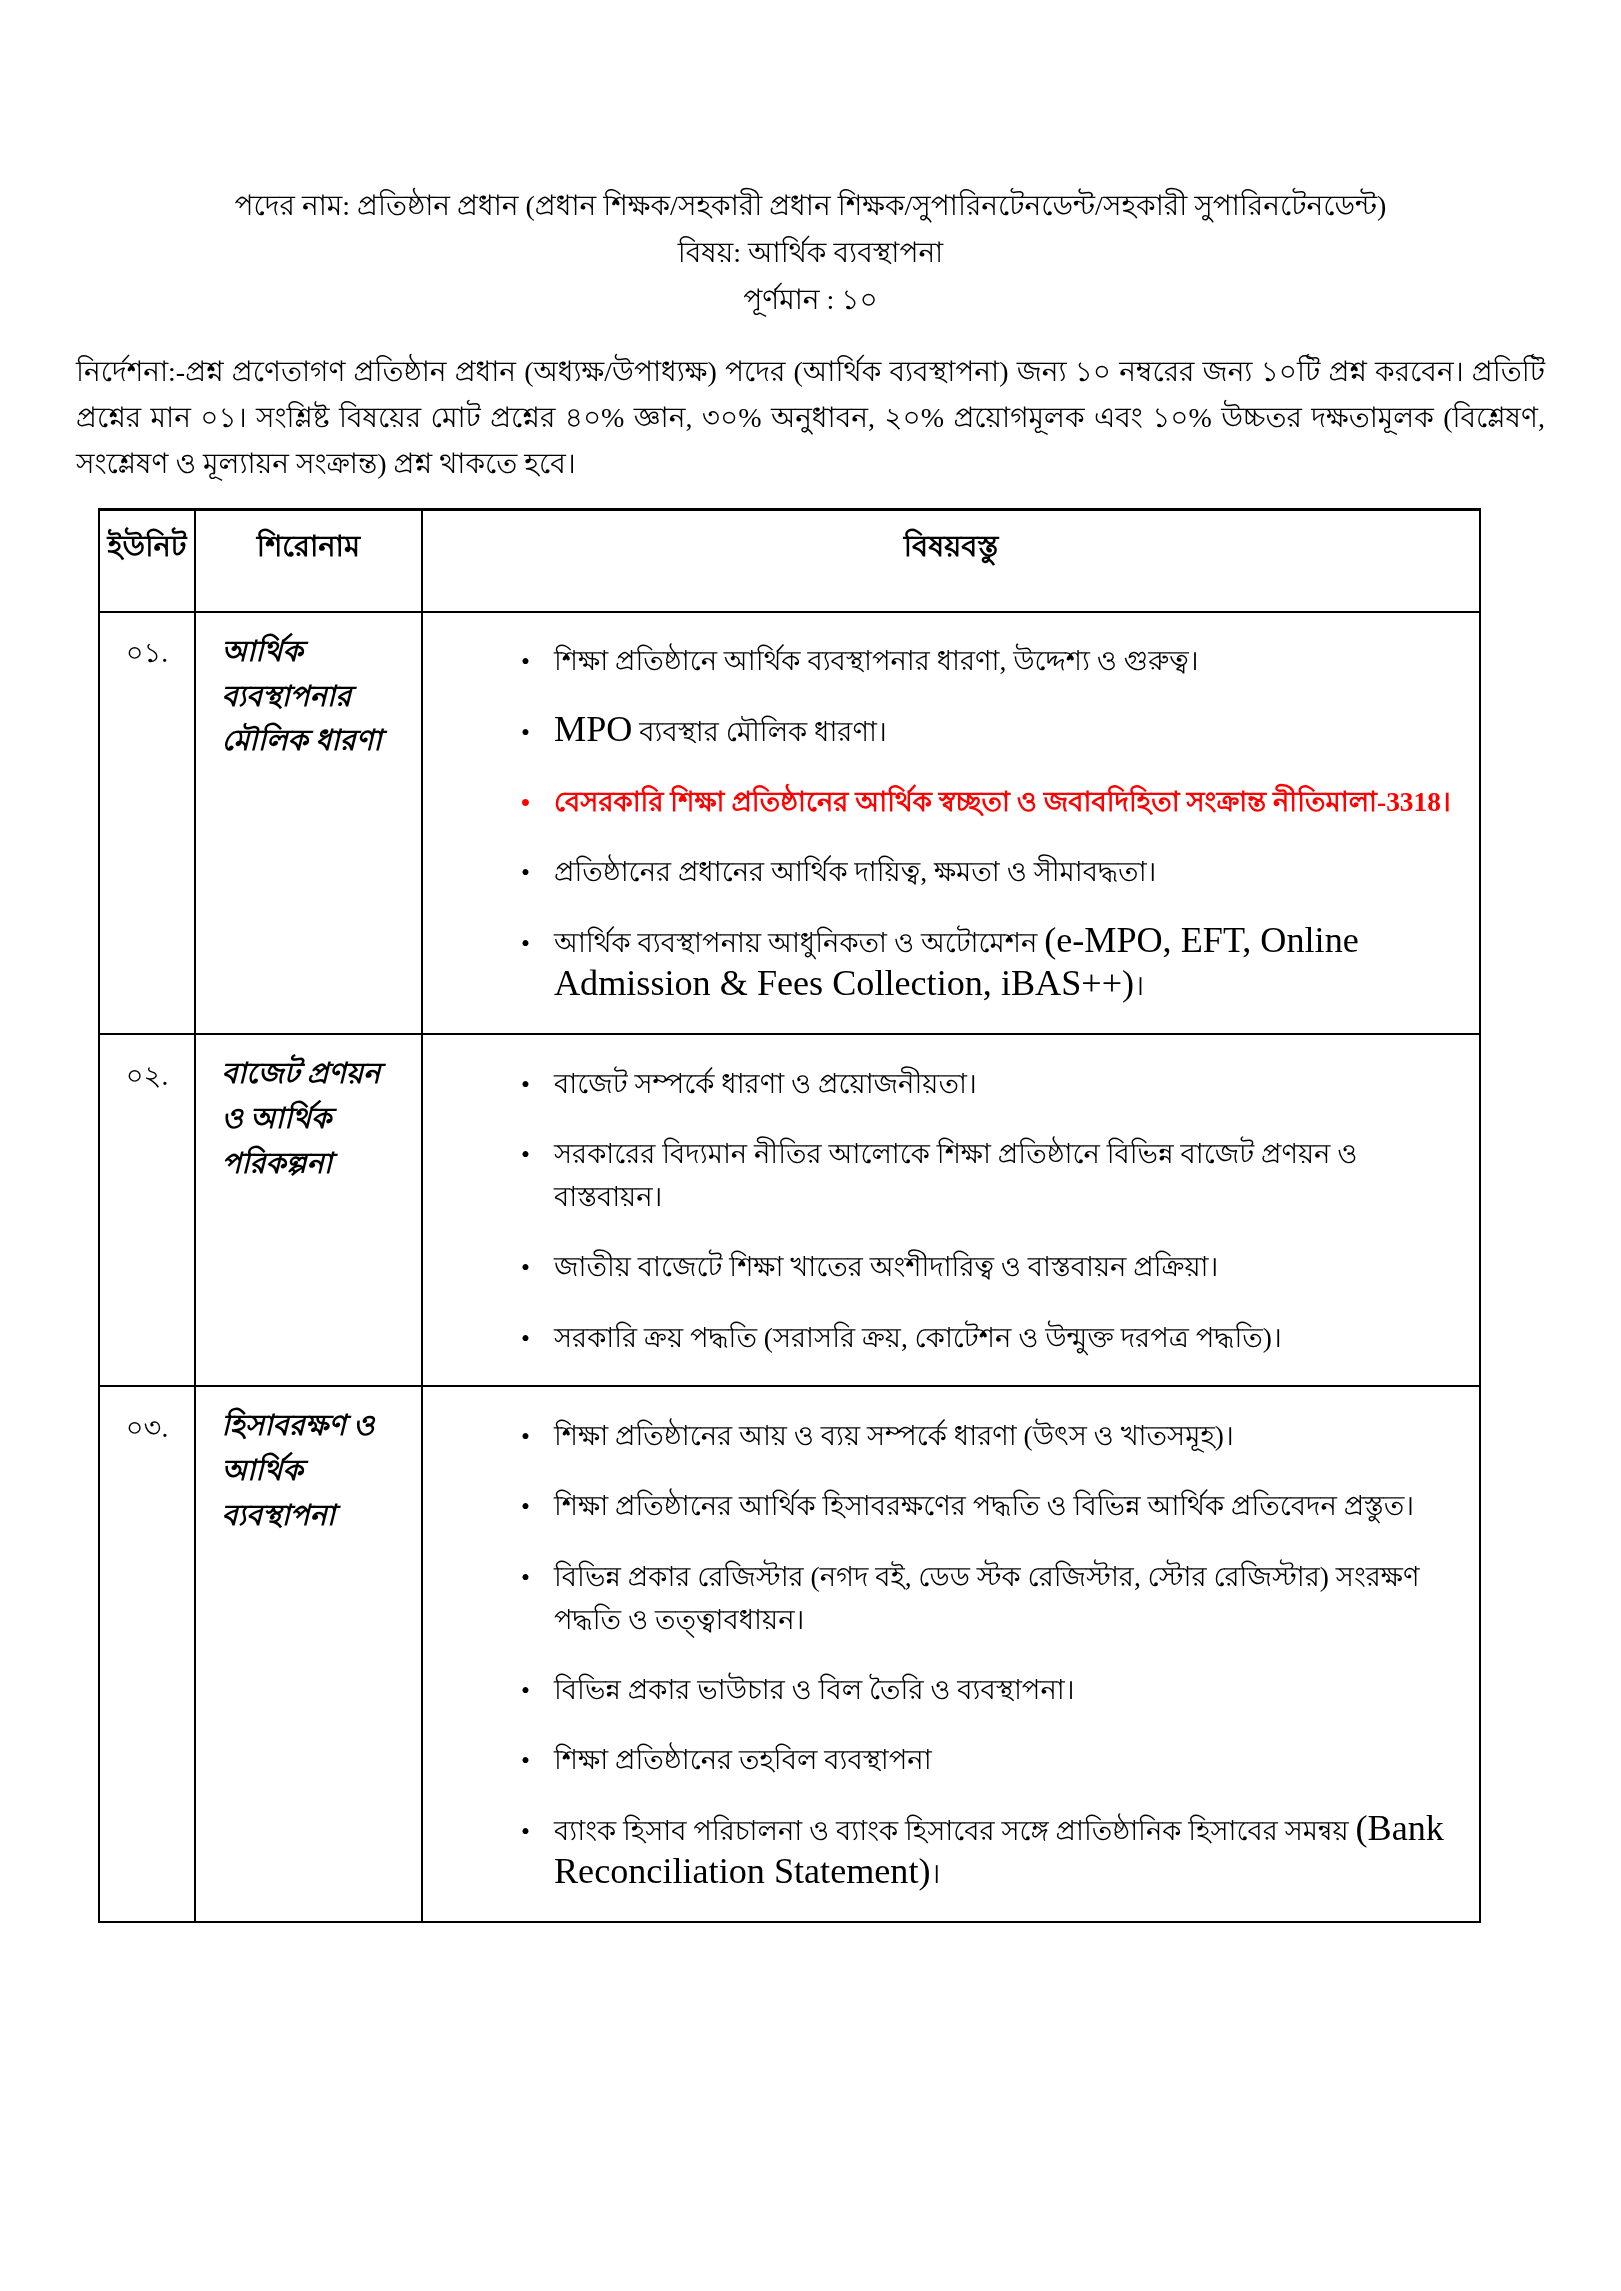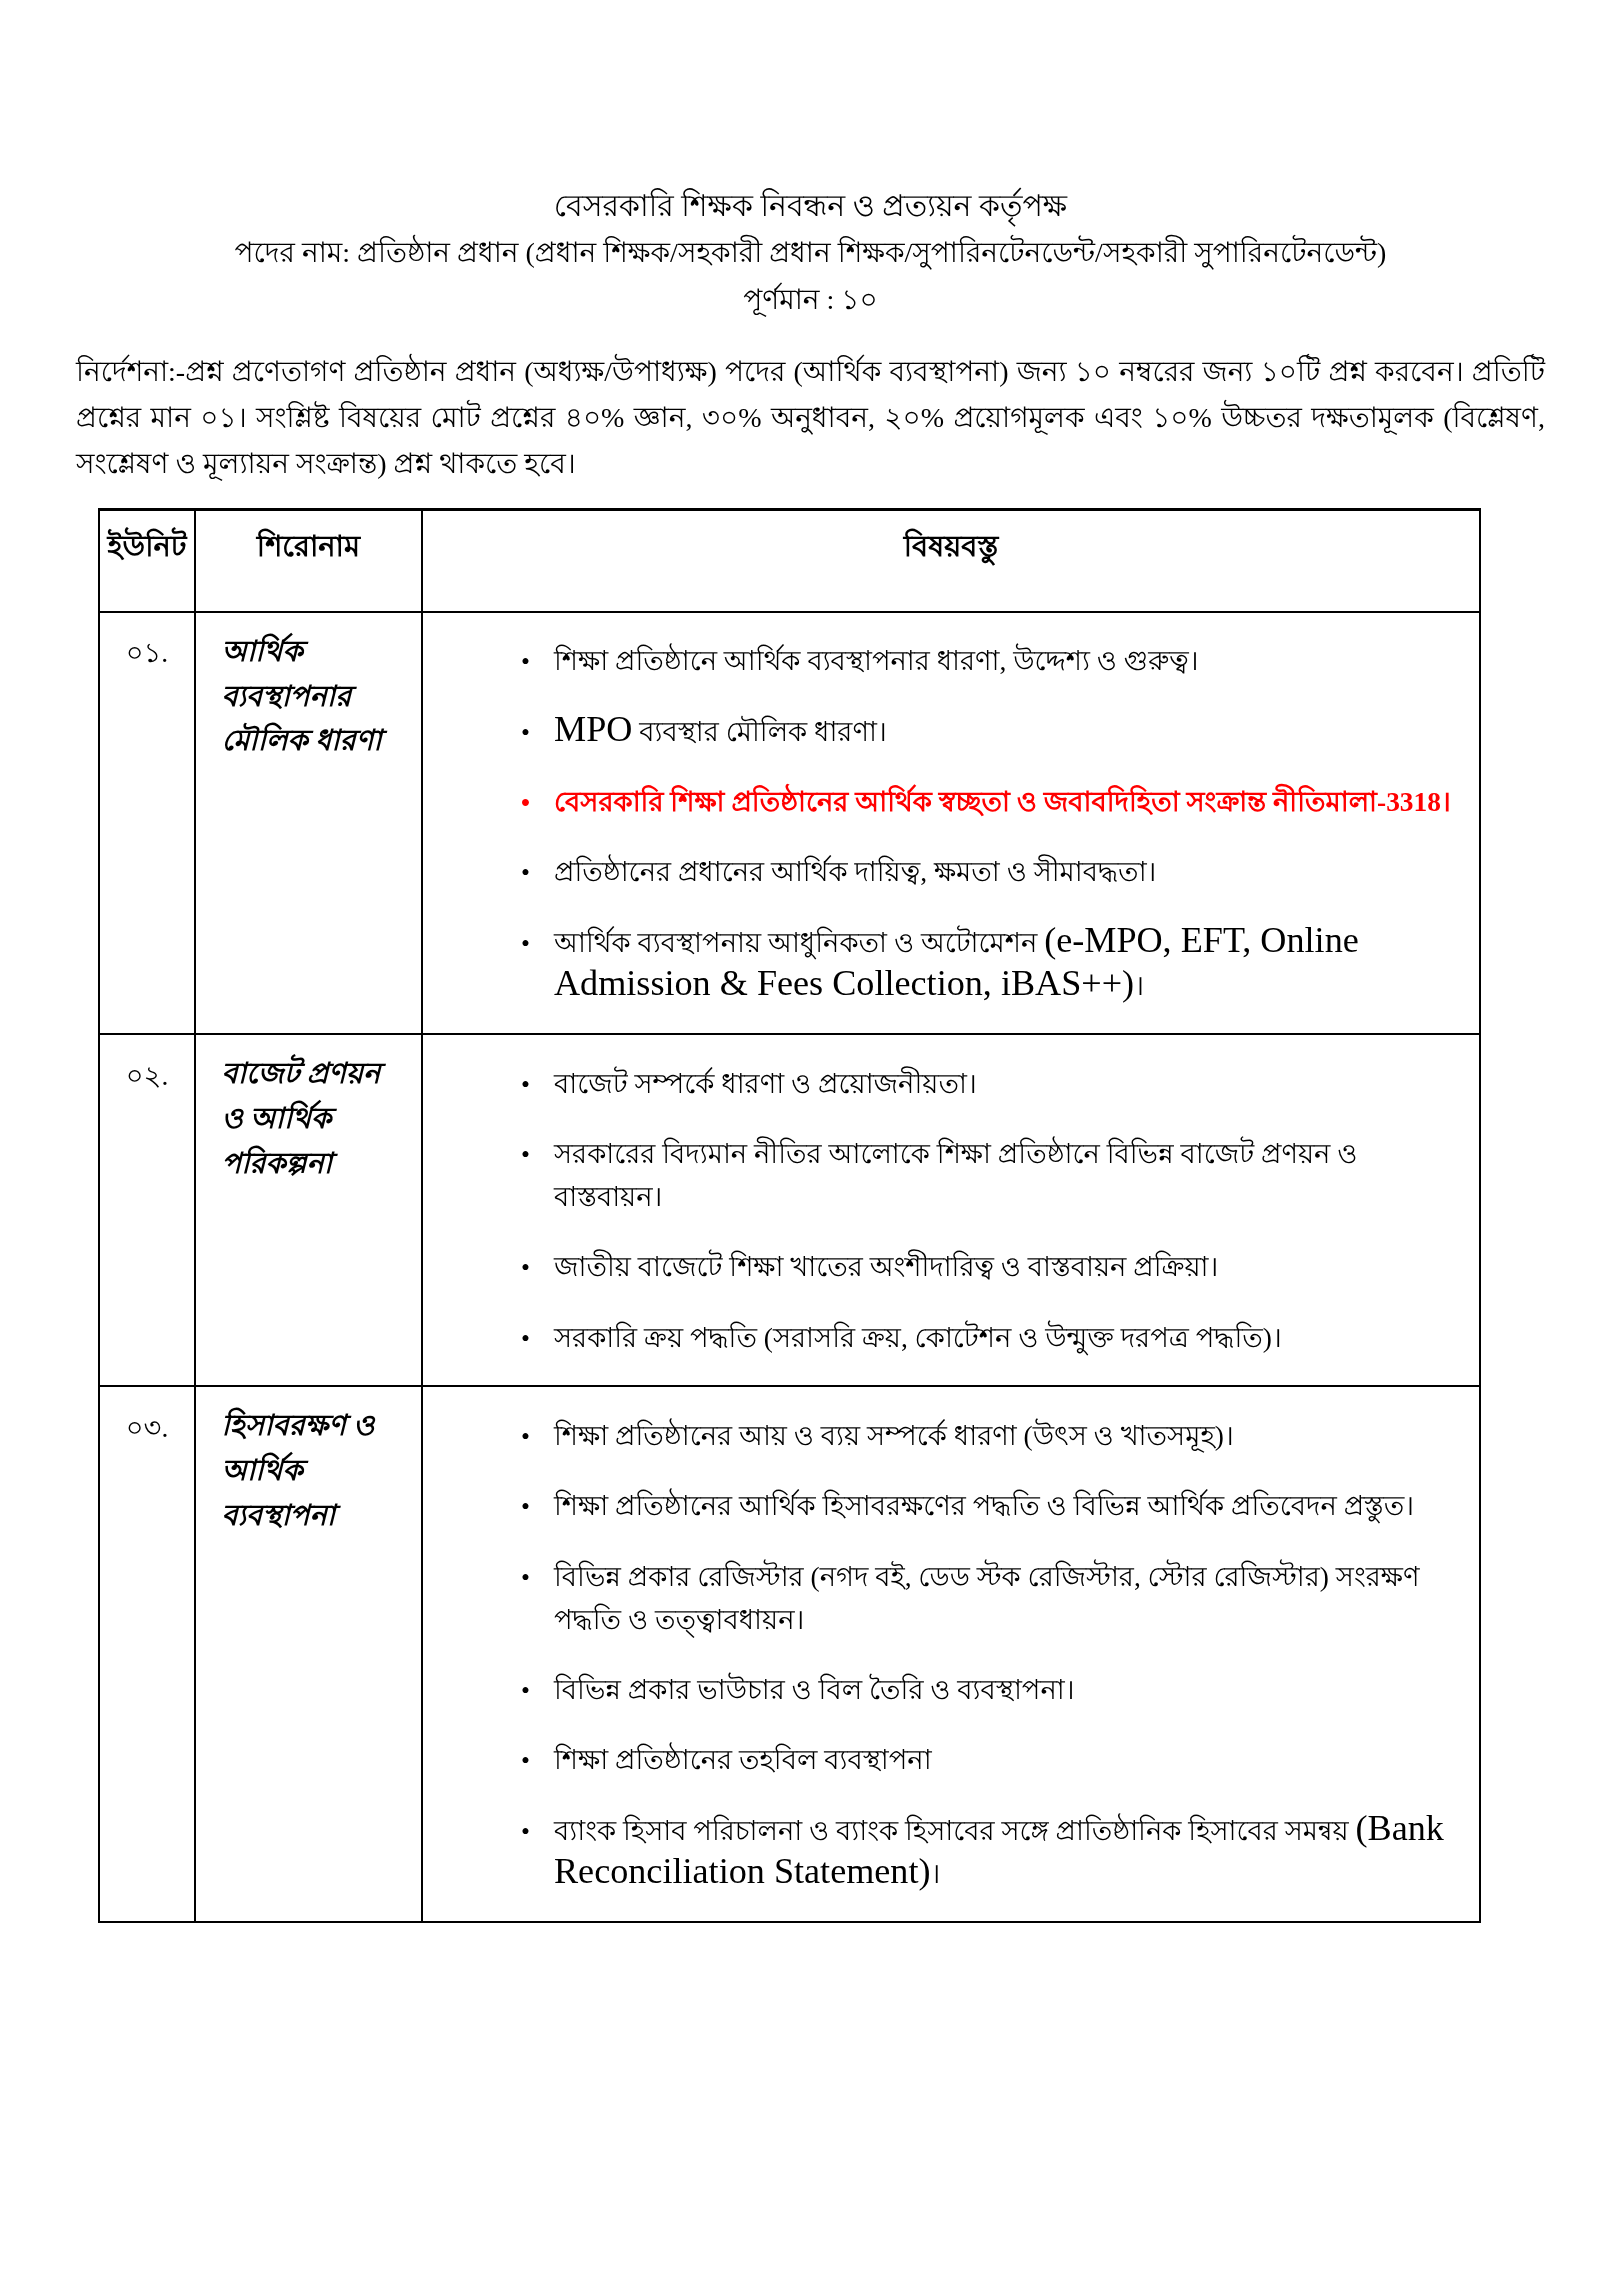--- a/index.html
+++ b/index.html
@@ -91,22 +91,22 @@
     font-size: 1.32em;
     line-height: 1;
   }
 </style>
 </head>
 <body>
 
 <div class="page">
 
   <div class="doc-header">
-    <div class="h-line h-main">বেসরকারি শিক্ষক নিবন্ধন ও প্রত্যয়ন কর্তৃপক্ষ</div>
     <div class="h-line">পদের নাম: প্রতিষ্ঠান প্রধান (প্রধান শিক্ষক/সহকারী প্রধান শিক্ষক/সুপারিনটেনডেন্ট/সহকারী সুপারিনটেনডেন্ট)</div>
+    <div class="h-line">বিষয়: আর্থিক ব্যবস্থাপনা</div>
     <div class="h-line">পূর্ণমান : ১০</div>
   </div>
 
   <p class="instructions">নির্দেশনা:-প্রশ্ন প্রণেতাগণ প্রতিষ্ঠান প্রধান (অধ্যক্ষ/উপাধ্যক্ষ) পদের (আর্থিক ব্যবস্থাপনা) জন্য ১০ নম্বরের জন্য ১০টি প্রশ্ন করবেন। প্রতিটি প্রশ্নের মান ০১। সংশ্লিষ্ট বিষয়ের মোট প্রশ্নের ৪০% জ্ঞান, ৩০% অনুধাবন, ২০% প্রয়োগমূলক এবং ১০% উচ্চতর দক্ষতামূলক (বিশ্লেষণ, সংশ্লেষণ ও মূল্যায়ন সংক্রান্ত) প্রশ্ন থাকতে হবে।</p>
 
   <table class="syllabus">
     <colgroup>
       <col class="c-unit">
         <col class="c-title">
         <col class="c-body">

